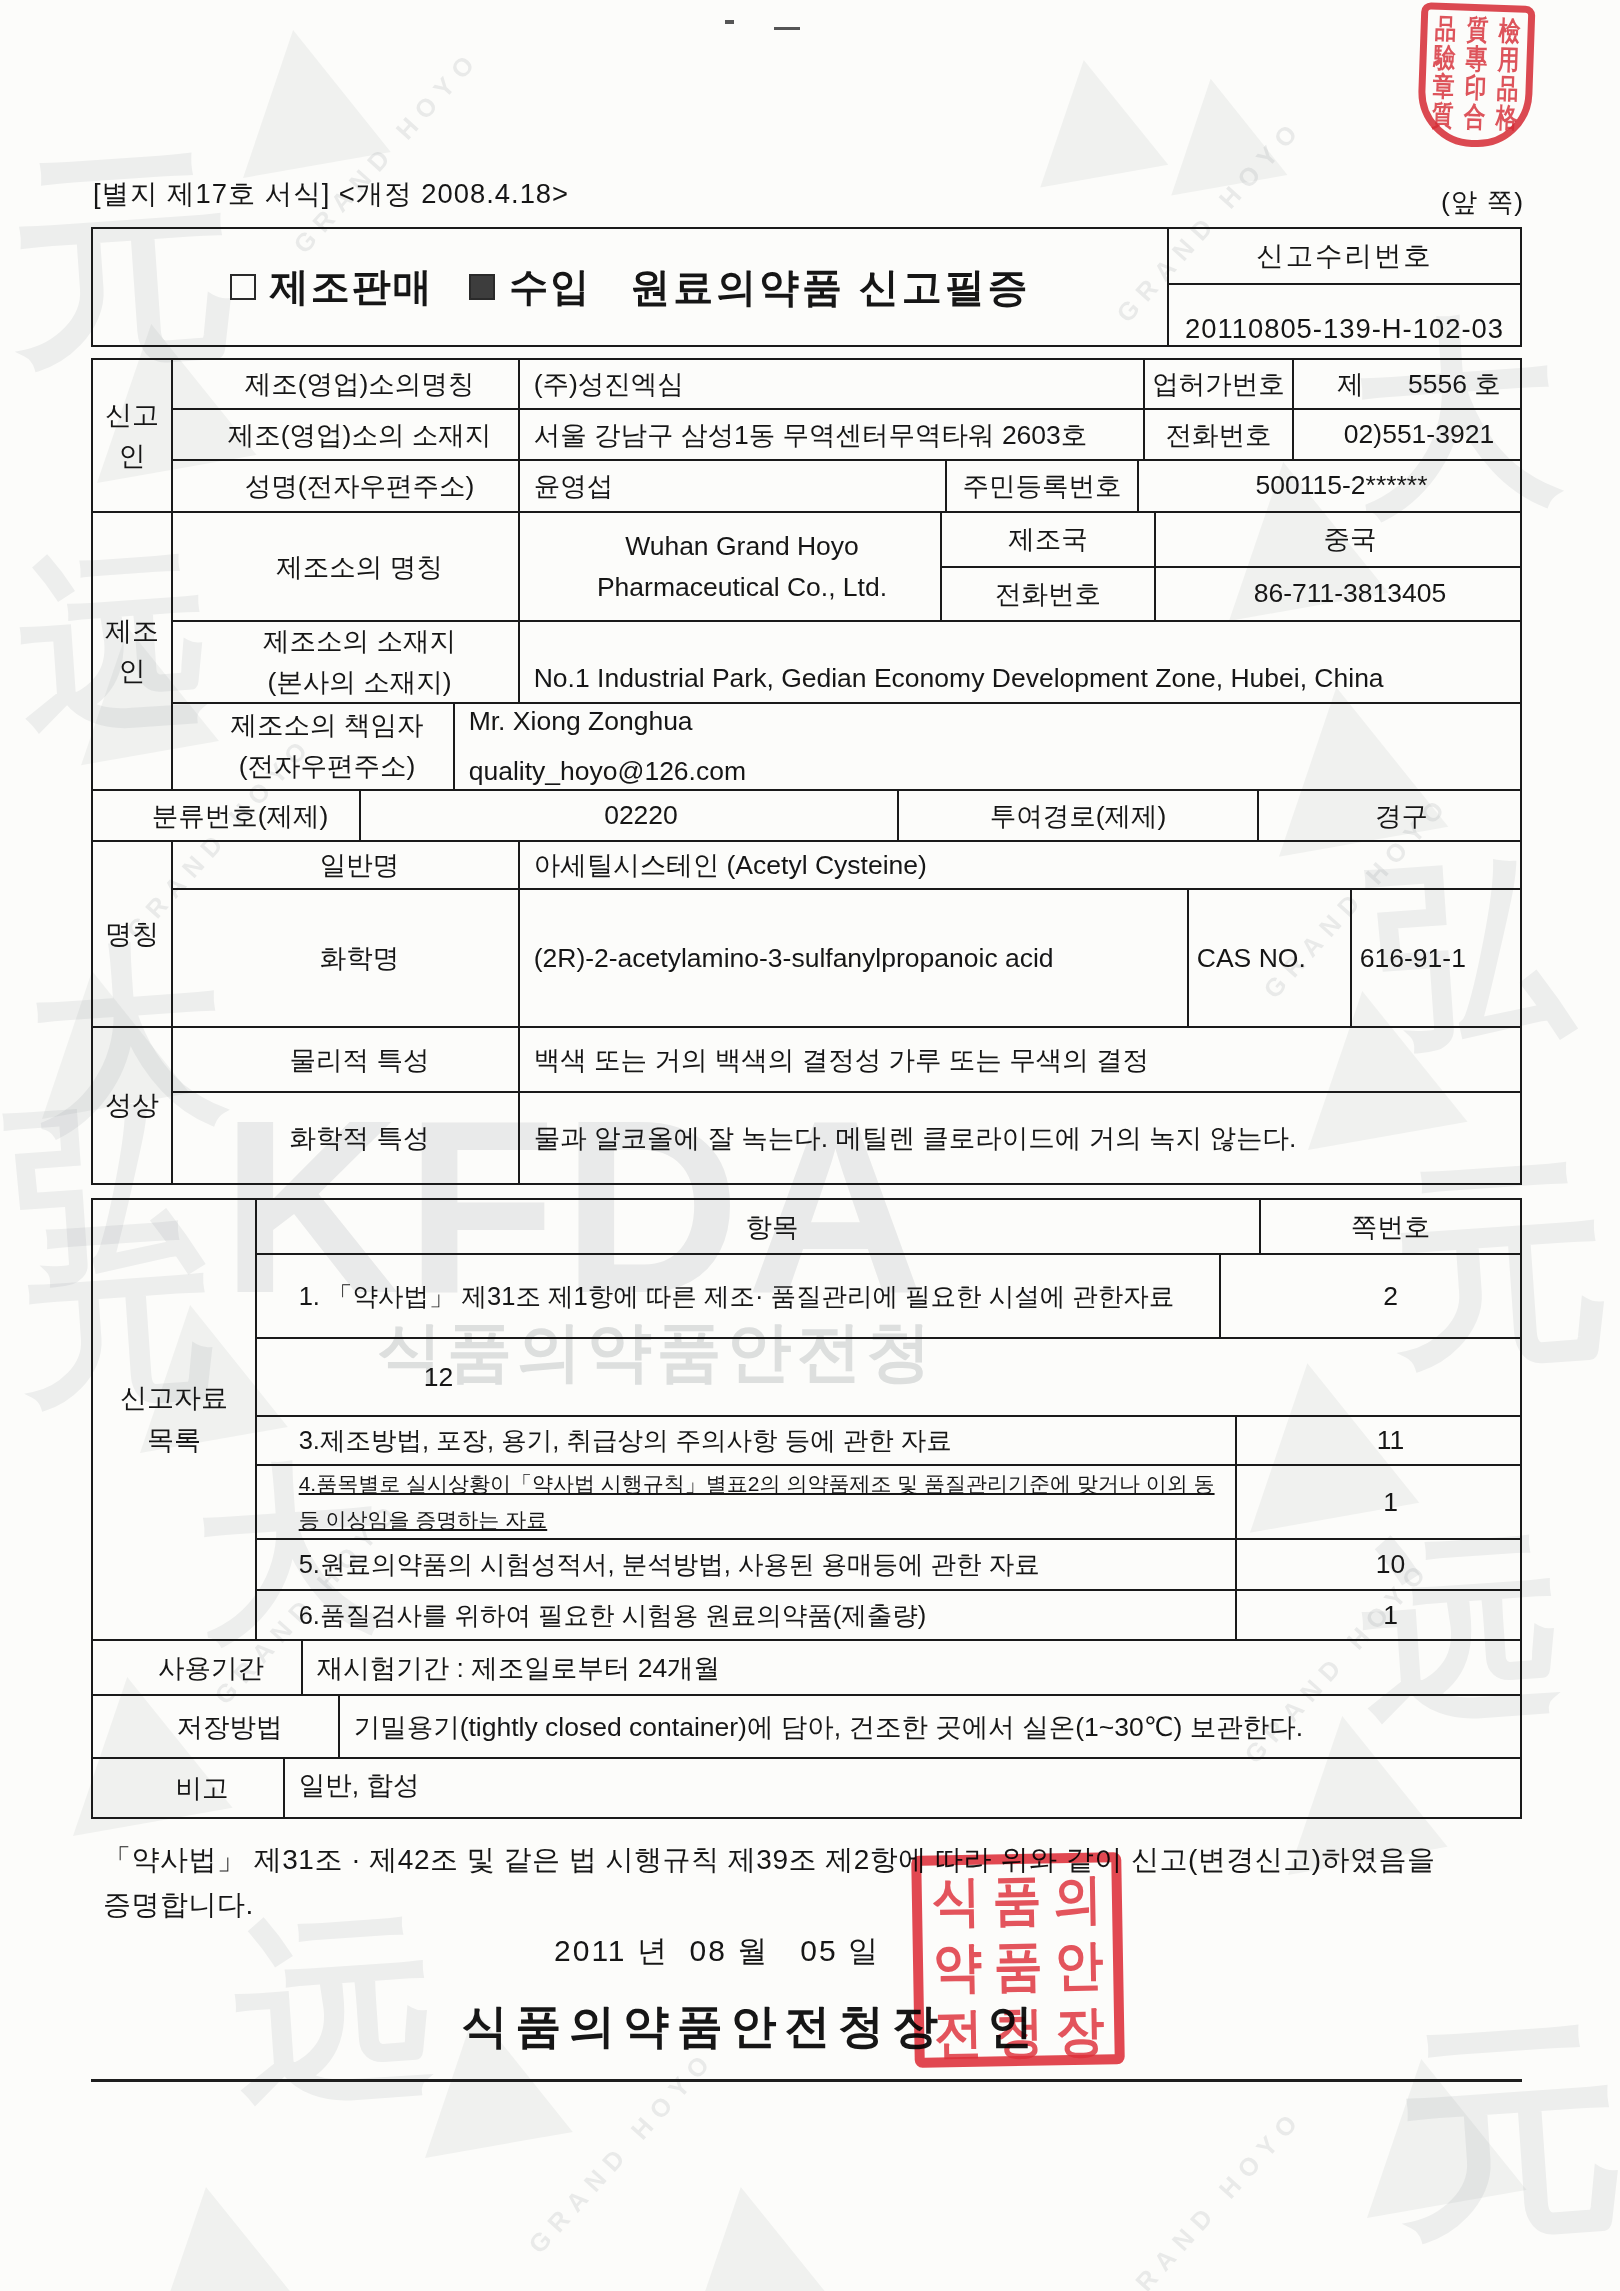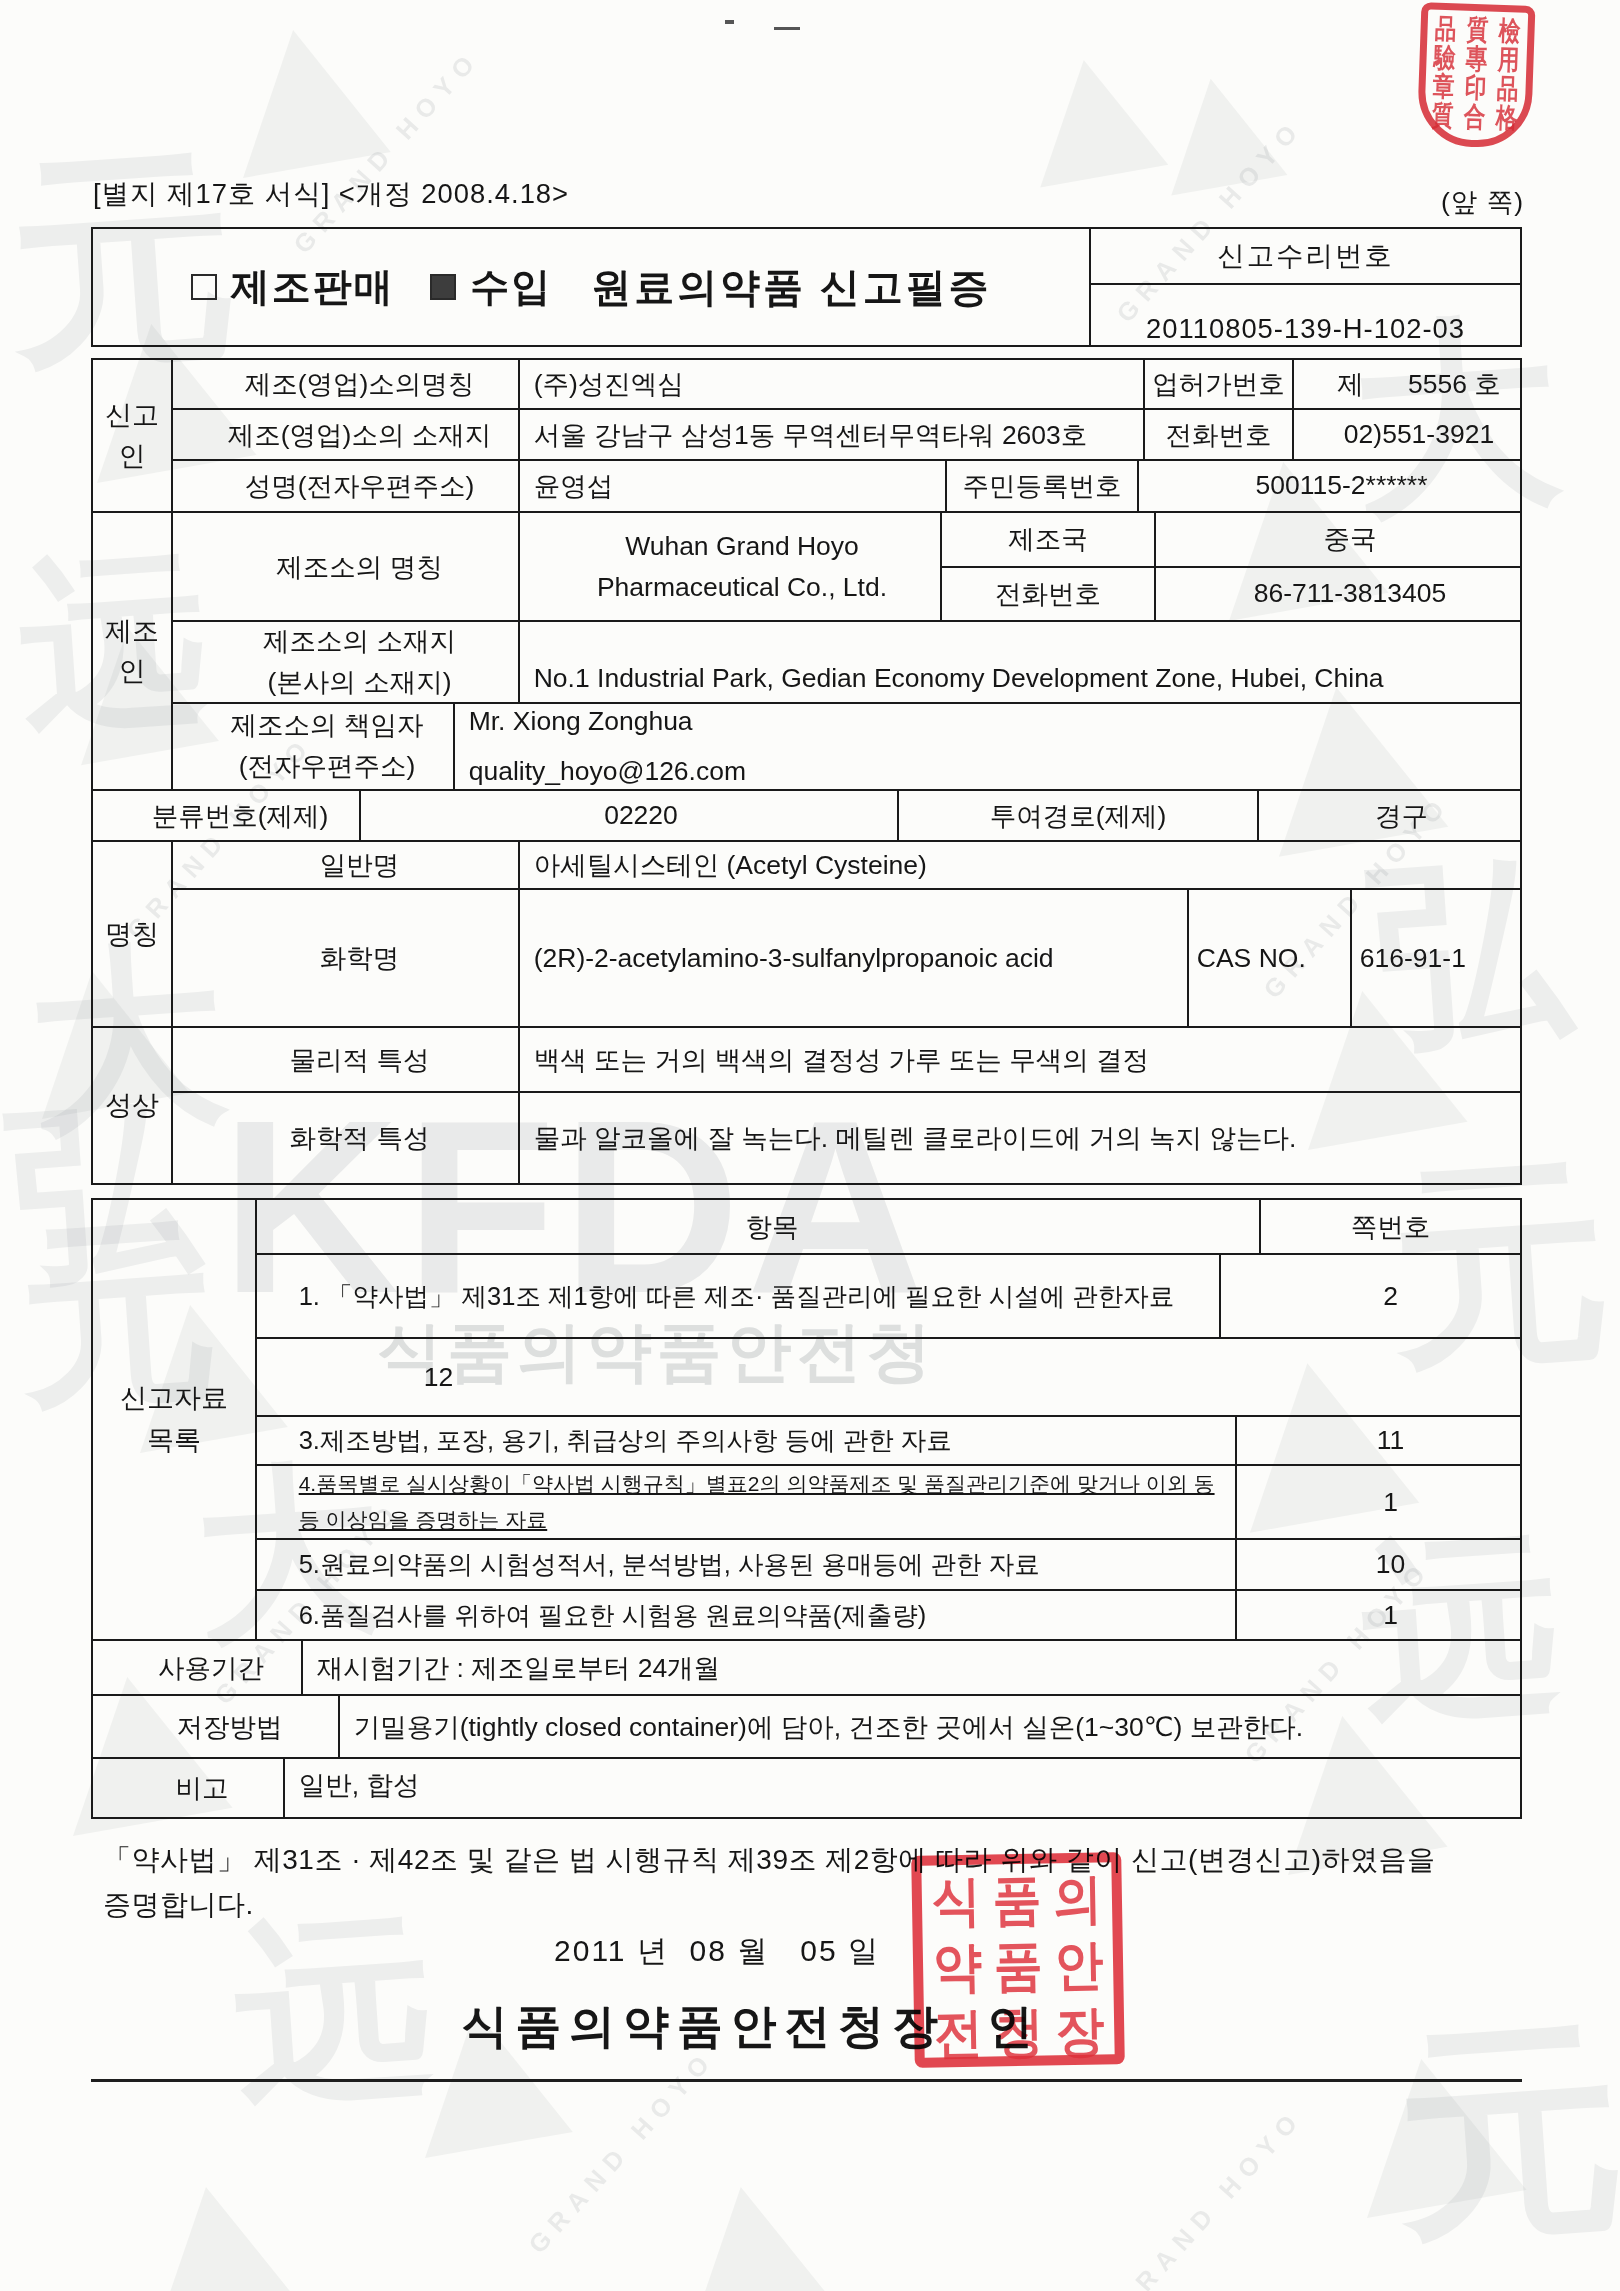--- a/index.html
+++ b/index.html
@@ -22,21 +22,21 @@
   .topline{position:absolute;left:93px;top:176px;width:1431px;z-index:1;font-size:27.4px;letter-spacing:1px;}
   .pageside{position:absolute;right:0;top:7.8px;font-size:26.5px;}
   
   .titlebox{position:absolute;left:91px;top:227px;width:1431px;height:120px;z-index:1;
             border:2.9px solid #1a1a1a;display:flex;box-sizing:border-box;background:transparent;}
   .title-left{flex:1;display:flex;align-items:center;justify-content:center;gap:13.7px;}
   .title-main{font-size:40px;font-weight:700;letter-spacing:2.9px;margin-left:25.5px;}
   .cb-label{font-size:39px;font-weight:700;letter-spacing:2px;}
   .cb{width:26.5px;height:26.5px;border:2.9px solid #2a2a2a;display:inline-block;box-sizing:border-box;}
   .cb.filled{background:#3d3d3d;}
-  .title-right{width:431px;border-left:2.5px solid #1a1a1a;display:flex;flex-direction:column;box-sizing:border-box;gap:28px;}
+  .title-right{width:353px;border-left:2.5px solid #1a1a1a;display:flex;flex-direction:column;box-sizing:border-box;gap:28px;}
   .tr-top{height:57px;border-bottom:2.5px solid #1a1a1a;display:flex;align-items:center;justify-content:center;
           font-size:27.4px;letter-spacing:2px;box-sizing:border-box;}
   .tr-bot{flex:1;display:flex;align-items:center;justify-content:center;font-size:27.4px;letter-spacing:1px;}
   
   .fbox{position:absolute;left:91px;width:1431px;z-index:1;border:2.9px solid #1a1a1a;box-sizing:border-box;
         display:flex;flex-direction:column;}
   .sec{display:flex;border-bottom:2.5px solid #1a1a1a;box-sizing:border-box;}
   .sec:last-child{border-bottom:none;}
   .seclabel{display:flex;align-items:center;justify-content:center;border-right:2px solid #1a1a1a;
             box-sizing:border-box;font-size:27px;text-align:center;line-height:1.5;flex-shrink:0;}

